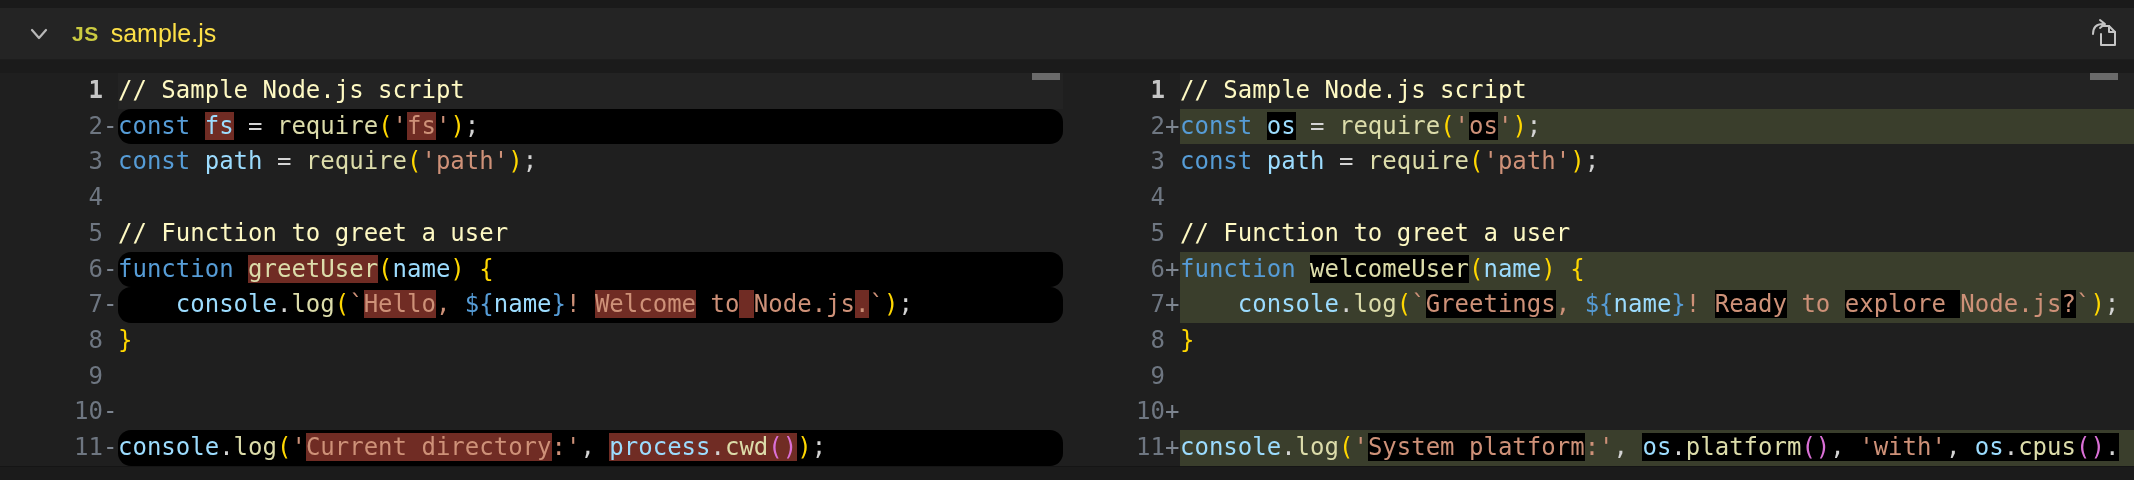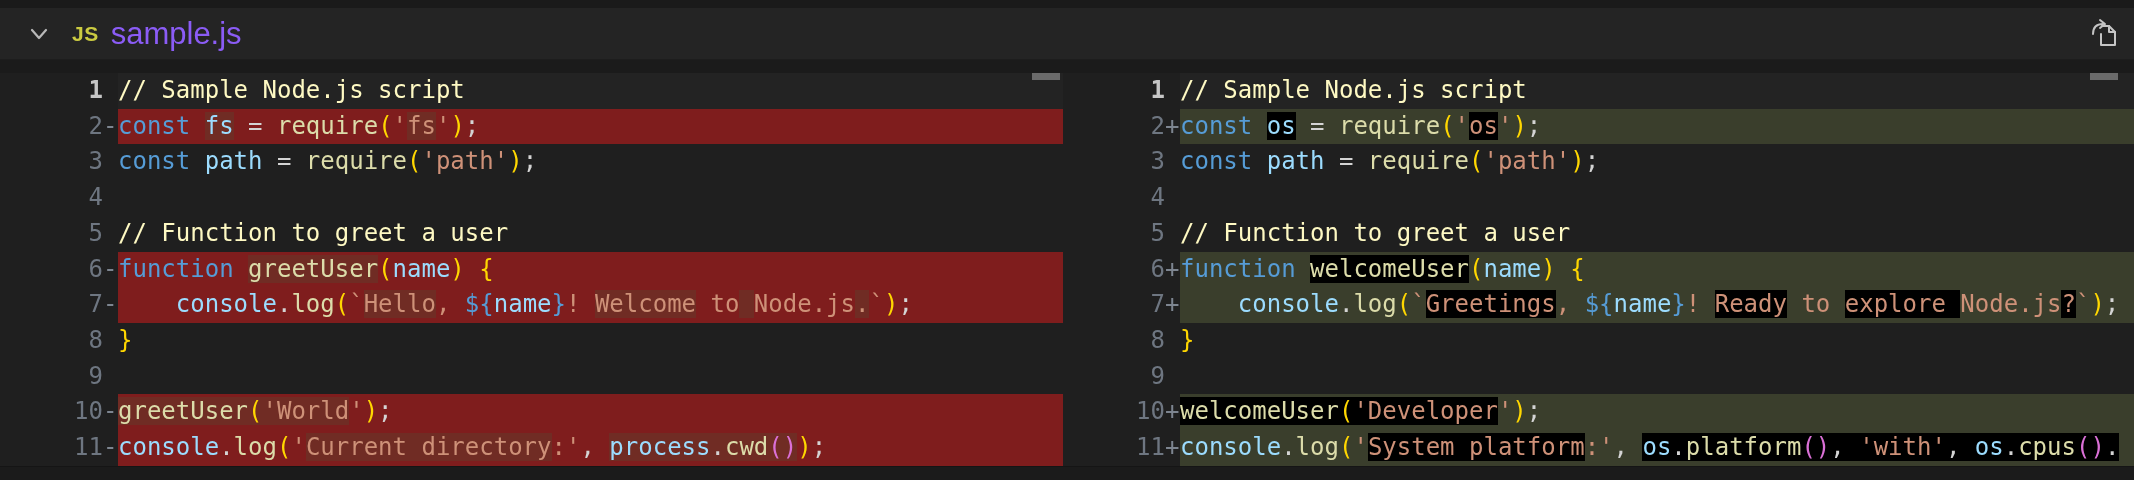--- a/index.html
+++ b/index.html
@@ -1,38 +1,38 @@
 <!DOCTYPE html>
 <html><head>
 <meta charset="utf-8">
 <style>
   html,body{margin:0;padding:0;width:2134px;height:480px;background:#1f1f1f;overflow:hidden;}
   .app{width:2134px;height:480px;display:flex;flex-direction:column;font-family:"Liberation Sans",sans-serif;}
   .top-strip{height:8px;background:#1a1a1a;flex:none;}
   .diff-header{height:52px;flex:none;background:#242424;display:flex;align-items:center;padding-left:26px;border-bottom:1px solid #1d1d1d;box-sizing:border-box;}
   .chev{width:26px;height:26px;margin-right:20px;flex:none;}
   .js-badge{color:#cbcb41;font-weight:700;font-size:21px;margin-right:12px;letter-spacing:.5px;}
-  .filename{color:#8b5cf6;font-size:31px;}
+  .filename{color:#fde047;font-size:25px;}
   .hspacer{flex:1;}
   .goto-btn{background:none;border:none;padding:0;margin-right:12px;cursor:pointer;width:34px;height:34px;}
   .sub-strip{height:13px;background:#1b1b1b;flex:none;}
   .code-area{height:393px;flex:none;display:flex;background:#1f1f1f;position:relative;overflow:hidden;}
   .bottom-strip{height:14px;flex:none;background:#1b1b1b;border-top:1px solid #151515;box-sizing:border-box;}
   .pane{position:relative;height:100%;overflow:hidden;}
   .pane-left{width:1063px;flex:none;}
   .pane-right{flex:1;}
   .row{display:flex;height:35.72px;line-height:35.72px;font-family:"DejaVu Sans Mono",monospace;font-size:24px;white-space:pre;}
   .pane-left .ln{width:103px;}
   .pane-right .ln{width:102px;}
   .ln{flex:none;text-align:right;color:#6e7681;}
   .sign{flex:none;width:15px;color:#7d8590;text-align:left;}
   .code{flex:1;overflow:hidden;white-space:pre;}
   .active .ln{color:#c6c6c6;font-weight:bold;}
   .active .code{background:#232323;}
-  .rem .code{background:#7f1d1d;}
+  .rem .code{background:#000000;border-radius:13px;}
   .add .code{background:#3a3e2c;}
   .rem .hl{background:#702c24;}
   .add .hl{background:#000000;}
   .tk-cm{color:#fef9c3;}
   .tk-kw{color:#569cd6;}
   .tk-vr{color:#9cdcfe;}
   .tk-fn{color:#dcdcaa;}
   .tk-st{color:#ce9178;}
   .tk-pl{color:#d4d4d4;}
   .tk-b1{color:#ffd700;}
@@ -70,34 +70,34 @@
     <div class="pane pane-left" id="pane-left">
       <div class="row ctx active"><span class="ln">1</span><span class="sign"></span><span class="code"><span class="tk-cm">// Sample Node.js script</span></span></div>
         <div class="row rem"><span class="ln">2</span><span class="sign">-</span><span class="code"><span class="tk-kw">const</span><span class="tk-pl"> </span><span class="tk-vr hl">fs</span><span class="tk-pl"> = </span><span class="tk-fn">require</span><span class="tk-b1">(</span><span class="tk-st">'</span><span class="tk-st hl">fs</span><span class="tk-st">'</span><span class="tk-b1">)</span><span class="tk-pl">;</span></span></div>
         <div class="row ctx"><span class="ln">3</span><span class="sign"></span><span class="code"><span class="tk-kw">const</span><span class="tk-pl"> </span><span class="tk-vr">path</span><span class="tk-pl"> = </span><span class="tk-fn">require</span><span class="tk-b1">(</span><span class="tk-st">'path'</span><span class="tk-b1">)</span><span class="tk-pl">;</span></span></div>
         <div class="row ctx"><span class="ln">4</span><span class="sign"></span><span class="code"></span></div>
         <div class="row ctx"><span class="ln">5</span><span class="sign"></span><span class="code"><span class="tk-cm">// Function to greet a user</span></span></div>
         <div class="row rem"><span class="ln">6</span><span class="sign">-</span><span class="code"><span class="tk-kw">function</span><span class="tk-pl"> </span><span class="tk-fn hl">greetUser</span><span class="tk-b1">(</span><span class="tk-vr">name</span><span class="tk-b1">)</span><span class="tk-pl"> </span><span class="tk-b1">{</span></span></div>
         <div class="row rem"><span class="ln">7</span><span class="sign">-</span><span class="code"><span class="tk-pl">    </span><span class="tk-vr">console</span><span class="tk-pl">.</span><span class="tk-fn">log</span><span class="tk-b1">(</span><span class="tk-st">`</span><span class="tk-st hl">Hello</span><span class="tk-st">, </span><span class="tk-kw">${</span><span class="tk-vr">name</span><span class="tk-kw">}</span><span class="tk-st">! </span><span class="tk-st hl">Welcome</span><span class="tk-st"> to</span><span class="tk-st hl"> </span><span class="tk-st">Node.js</span><span class="tk-st hl">.</span><span class="tk-st">`</span><span class="tk-b1">)</span><span class="tk-pl">;</span></span></div>
         <div class="row ctx"><span class="ln">8</span><span class="sign"></span><span class="code"><span class="tk-b1">}</span></span></div>
         <div class="row ctx"><span class="ln">9</span><span class="sign"></span><span class="code"></span></div>
-        <div class="row rem"><span class="ln">10</span><span class="sign">-</span><span class="code"><span class="tk-fn hl">greetUser</span><span class="tk-b1 hl">(</span><span class="tk-st hl">'</span><span class="tk-st hl">World</span><span class="tk-st">'</span><span class="tk-b1">)</span><span class="tk-pl">;</span></span></div>
+        <div class="row rem"><span class="ln">10</span><span class="sign">-</span></div>
         <div class="row rem"><span class="ln">11</span><span class="sign">-</span><span class="code"><span class="tk-vr">console</span><span class="tk-pl">.</span><span class="tk-fn">log</span><span class="tk-b1">(</span><span class="tk-st">'</span><span class="tk-st hl">Current directory</span><span class="tk-st">:'</span><span class="tk-pl">, </span><span class="tk-vr hl">process</span><span class="tk-pl hl">.</span><span class="tk-fn hl">cwd</span><span class="tk-b2 hl">(</span><span class="tk-b2 hl">)</span><span class="tk-b1">)</span><span class="tk-pl">;</span></span></div>
         <div class="vscroll"></div>
     </div>
     <div class="pane pane-right" id="pane-right">
       <div class="row ctx active"><span class="ln">1</span><span class="sign"></span><span class="code"><span class="tk-cm">// Sample Node.js script</span></span></div>
         <div class="row add"><span class="ln">2</span><span class="sign">+</span><span class="code"><span class="tk-kw">const</span><span class="tk-pl"> </span><span class="tk-vr hl">os</span><span class="tk-pl"> = </span><span class="tk-fn">require</span><span class="tk-b1">(</span><span class="tk-st">'</span><span class="tk-st hl">os</span><span class="tk-st">'</span><span class="tk-b1">)</span><span class="tk-pl">;</span></span></div>
         <div class="row ctx"><span class="ln">3</span><span class="sign"></span><span class="code"><span class="tk-kw">const</span><span class="tk-pl"> </span><span class="tk-vr">path</span><span class="tk-pl"> = </span><span class="tk-fn">require</span><span class="tk-b1">(</span><span class="tk-st">'path'</span><span class="tk-b1">)</span><span class="tk-pl">;</span></span></div>
         <div class="row ctx"><span class="ln">4</span><span class="sign"></span><span class="code"></span></div>
         <div class="row ctx"><span class="ln">5</span><span class="sign"></span><span class="code"><span class="tk-cm">// Function to greet a user</span></span></div>
         <div class="row add"><span class="ln">6</span><span class="sign">+</span><span class="code"><span class="tk-kw">function</span><span class="tk-pl"> </span><span class="tk-fn hl">welcomeUser</span><span class="tk-b1">(</span><span class="tk-vr">name</span><span class="tk-b1">)</span><span class="tk-pl"> </span><span class="tk-b1">{</span></span></div>
         <div class="row add"><span class="ln">7</span><span class="sign">+</span><span class="code"><span class="tk-pl">    </span><span class="tk-vr">console</span><span class="tk-pl">.</span><span class="tk-fn">log</span><span class="tk-b1">(</span><span class="tk-st">`</span><span class="tk-st hl">Greetings</span><span class="tk-st">, </span><span class="tk-kw">${</span><span class="tk-vr">name</span><span class="tk-kw">}</span><span class="tk-st">! </span><span class="tk-st hl">Ready</span><span class="tk-st"> to </span><span class="tk-st hl">explore </span><span class="tk-st">Node.js</span><span class="tk-st hl">?</span><span class="tk-st">`</span><span class="tk-b1">)</span><span class="tk-pl">;</span></span></div>
         <div class="row ctx"><span class="ln">8</span><span class="sign"></span><span class="code"><span class="tk-b1">}</span></span></div>
         <div class="row ctx"><span class="ln">9</span><span class="sign"></span><span class="code"></span></div>
-        <div class="row add"><span class="ln">10</span><span class="sign">+</span><span class="code"><span class="tk-fn hl">welcomeUser</span><span class="tk-b1 hl">(</span><span class="tk-st hl">'</span><span class="tk-st hl">Developer</span><span class="tk-st">'</span><span class="tk-b1">)</span><span class="tk-pl">;</span></span></div>
+        <div class="row add"><span class="ln">10</span><span class="sign">+</span></div>
         <div class="row add"><span class="ln">11</span><span class="sign">+</span><span class="code"><span class="tk-vr">console</span><span class="tk-pl">.</span><span class="tk-fn">log</span><span class="tk-b1">(</span><span class="tk-st">'</span><span class="tk-st hl">System platform</span><span class="tk-st">:'</span><span class="tk-pl">, </span><span class="tk-vr hl">os</span><span class="tk-pl hl">.</span><span class="tk-fn hl">platform</span><span class="tk-b2 hl">(</span><span class="tk-b2 hl">)</span><span class="tk-pl hl">,</span><span class="tk-pl hl"> </span><span class="tk-st hl">'with'</span><span class="tk-pl hl">,</span><span class="tk-pl hl"> </span><span class="tk-vr hl">os</span><span class="tk-pl hl">.</span><span class="tk-fn hl">cpus</span><span class="tk-b2 hl">(</span><span class="tk-b2 hl">)</span><span class="tk-pl hl">.</span></span></div>
         <div class="vscroll"></div>
     </div>
   </div>
 
   <div class="bottom-strip"></div>
 </div>
 
 </body></html>

